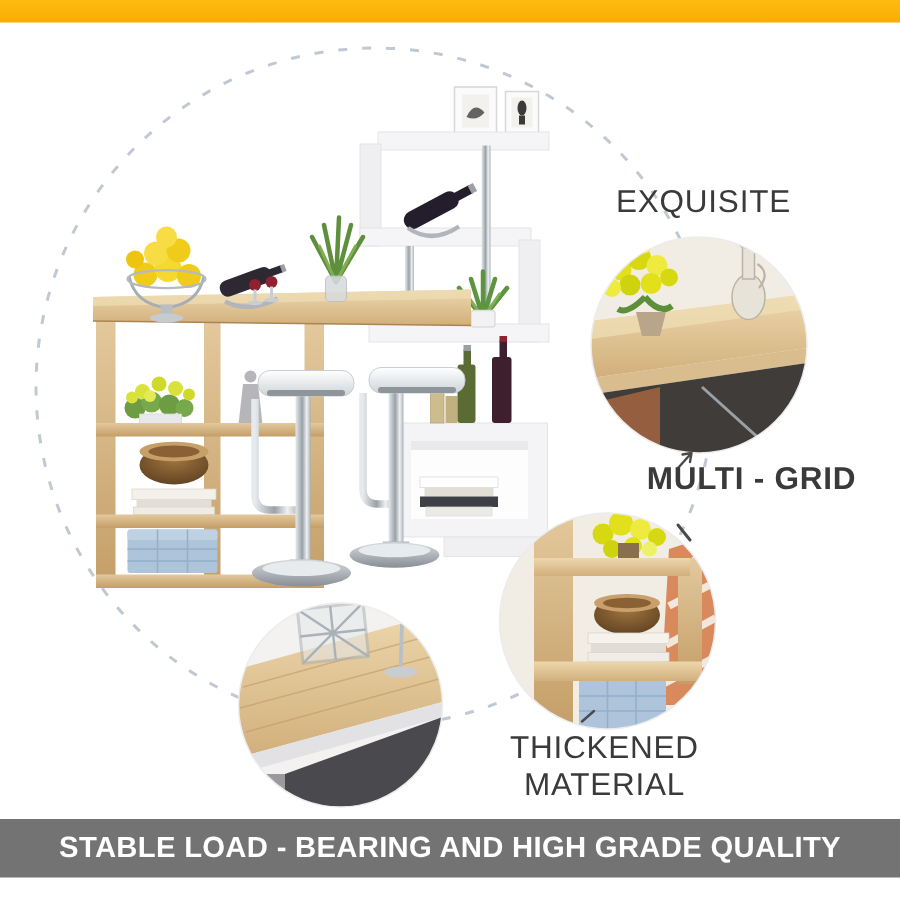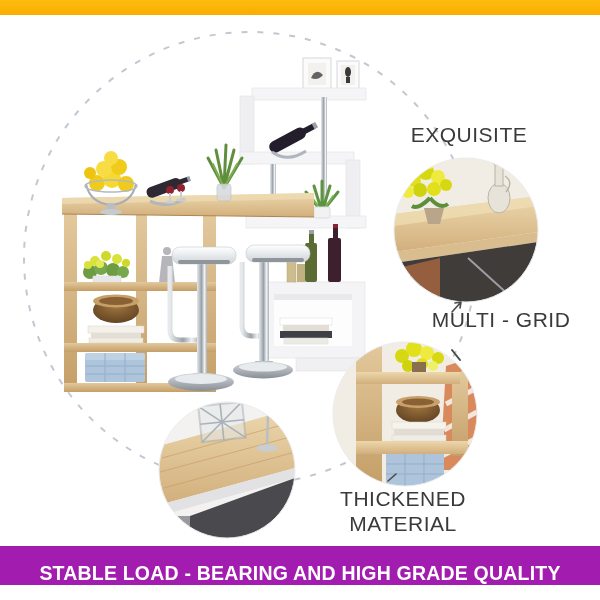--- a/index.html
+++ b/index.html
@@ -16,26 +16,26 @@
   .callout{
     position:absolute;
     color:#3a3a3a;
     font-weight:300;
     letter-spacing:.5px;
     text-align:center;
     line-height:25px;
     font-size:21px;
   }
   .callout-1{left:393px;top:100px;width:152px;margin-top:22px;}
-  .callout-2{left:425px;top:307px;width:152px;}
+  .callout-2{left:425px;top:307px;width:152px;font-weight:bold;}
   .callout-3{left:288px;top:486px;width:230px;font-size:21px;text-align:center;}
   .banner{
     position:absolute;left:0;top:546px;width:600px;height:39px;
-    background:#a21caf;
-    display:flex;align-items:flex-end;justify-content:center;
+    background:#737373;
+    display:flex;align-items:center;justify-content:center;
   }
   .banner-text{
     color:#ffffff;font-weight:700;font-size:19.5px;letter-spacing:.2px;
     white-space:nowrap;
   }
 </style>
 </head>
 <body>
 
 <div class="top-bar"></div>

